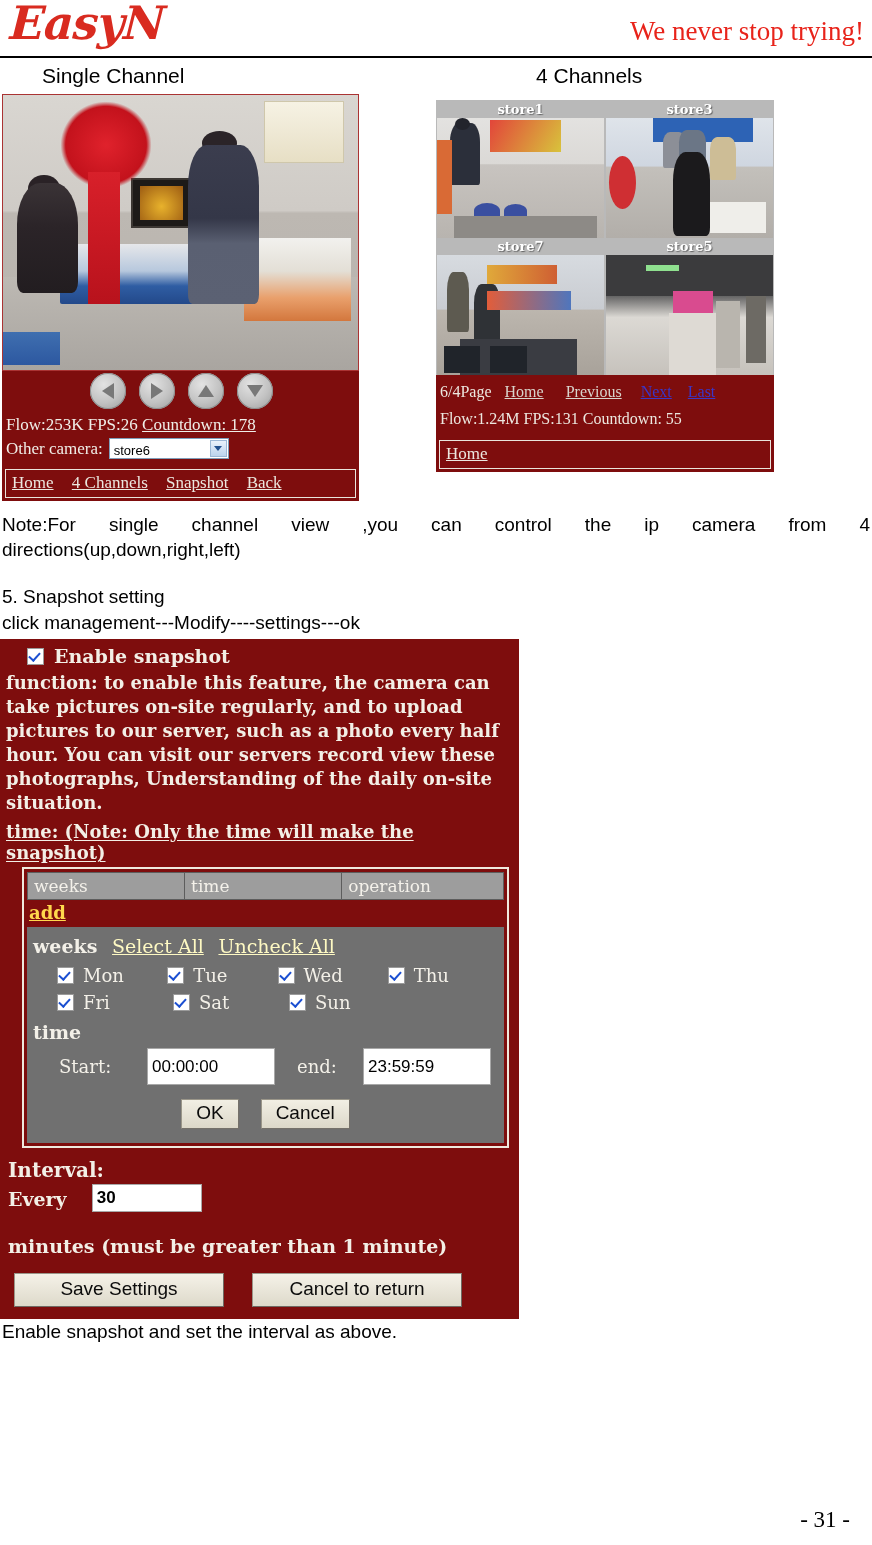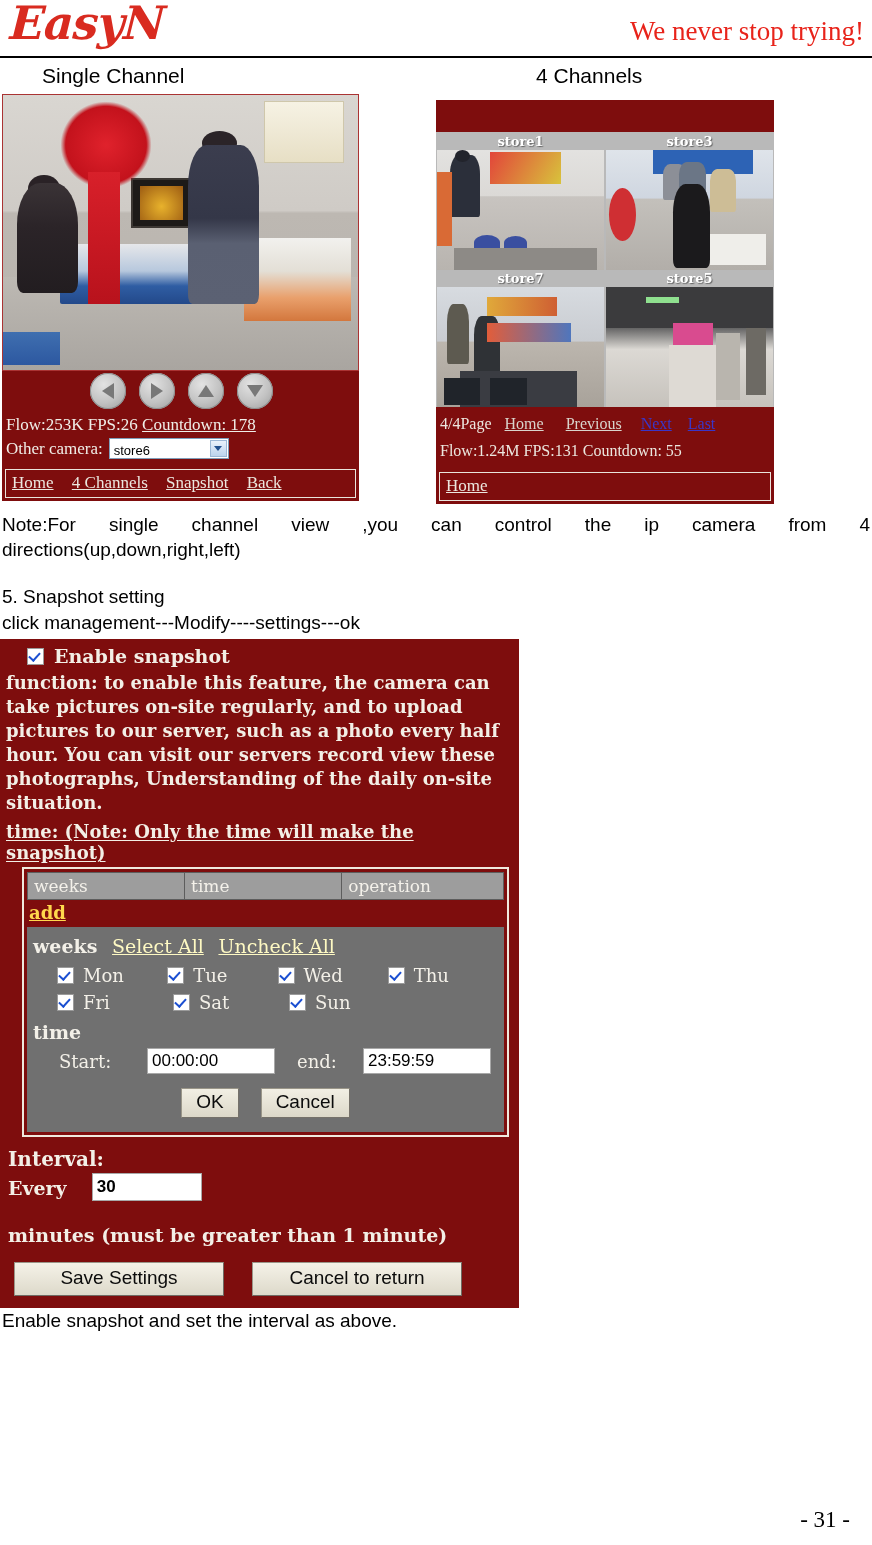--- a/index.html
+++ b/index.html
@@ -237,21 +237,20 @@
     left: 436px;
     top: 6px;
     width: 338px;
     background: #7e0d0d;
   }
   .quad-grid {
     width: 338px;
     height: 275px;
     background: #b9b9b9;
     position: relative;
-    margin-top: 32px;
   }
   .qcell {
     position: absolute;
     width: 167px;
     height: 120px;
     overflow: hidden;
   }
   .qlabel {
     position: absolute;
     width: 167px;
@@ -429,21 +428,21 @@
     display: flex; align-items: center;
     margin-left: 26px;
     font-family: "DejaVu Serif", serif;
     font-size: 18px;
     gap: 0;
   }
   .time-row .lbl { width: 88px; }
   .txtin {
     background: #ffffff;
     border: 1px solid #a8a8a8;
-    height: 26px;
+    height: 37px;
     width: 128px;
     font-family: "Liberation Sans", sans-serif;
     font-size: 17px;
     color: #000;
     display: flex; align-items: center;
     padding-left: 4px;
     box-sizing: border-box;
   }
   .lbl-end { width: 66px; padding-left: 22px; }
   .btn-row {
@@ -618,21 +617,21 @@
         <div class="blob" style="left:0;top:0;width:100%;height:34%;background:#3b3b3d"></div>
         <div class="blob" style="left:24%;top:8%;width:20%;height:5%;background:#8fe08f"></div>
         <div class="blob" style="left:40%;top:30%;width:24%;height:20%;background:#d94b8f"></div>
         <div class="blob" style="left:38%;top:48%;width:28%;height:52%;background:#dedad4"></div>
         <div class="blob" style="left:66%;top:38%;width:14%;height:56%;background:#b9b5ae"></div>
         <div class="blob" style="left:84%;top:34%;width:12%;height:56%;background:#6d6a64"></div>
       </div>
     </div>
 
     <div class="quad-info">
-      <span>4/4Page</span>
+      <span>6/4Page</span>
       <span class="lnk">Home</span>
       <span class="lnk">Previous</span>
       <span class="lnk-blue">Next</span>
       <span class="lnk-blue">Last</span>
     </div>
 
     <div class="quad-flow">
       <span>Flow:1.24M FPS:131</span>
       <span class="cd">Countdown: 55</span>
     </div>

